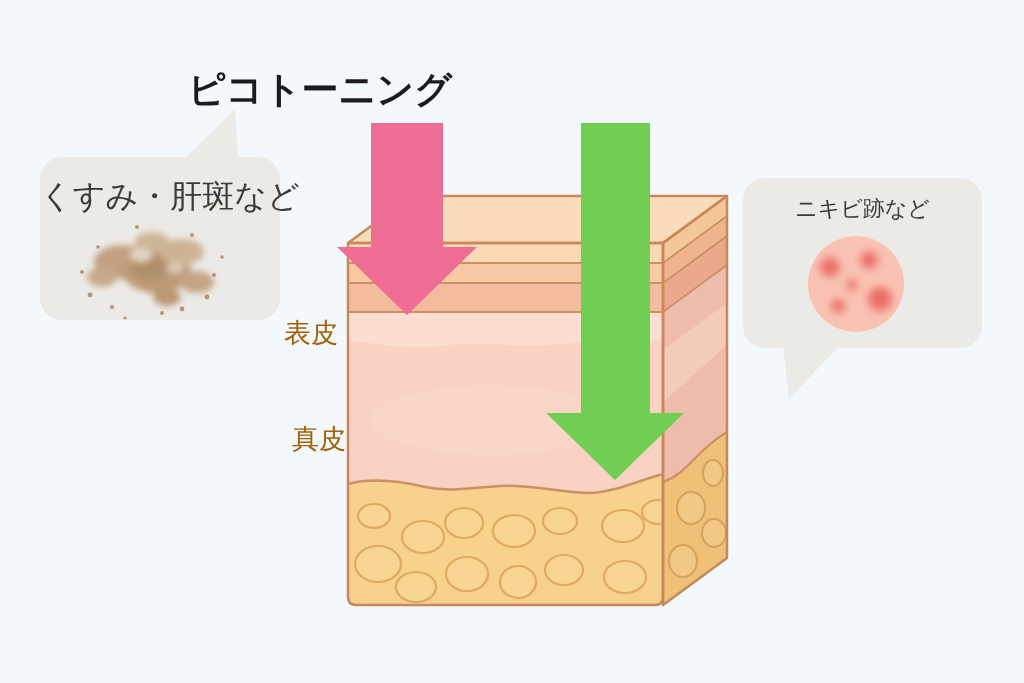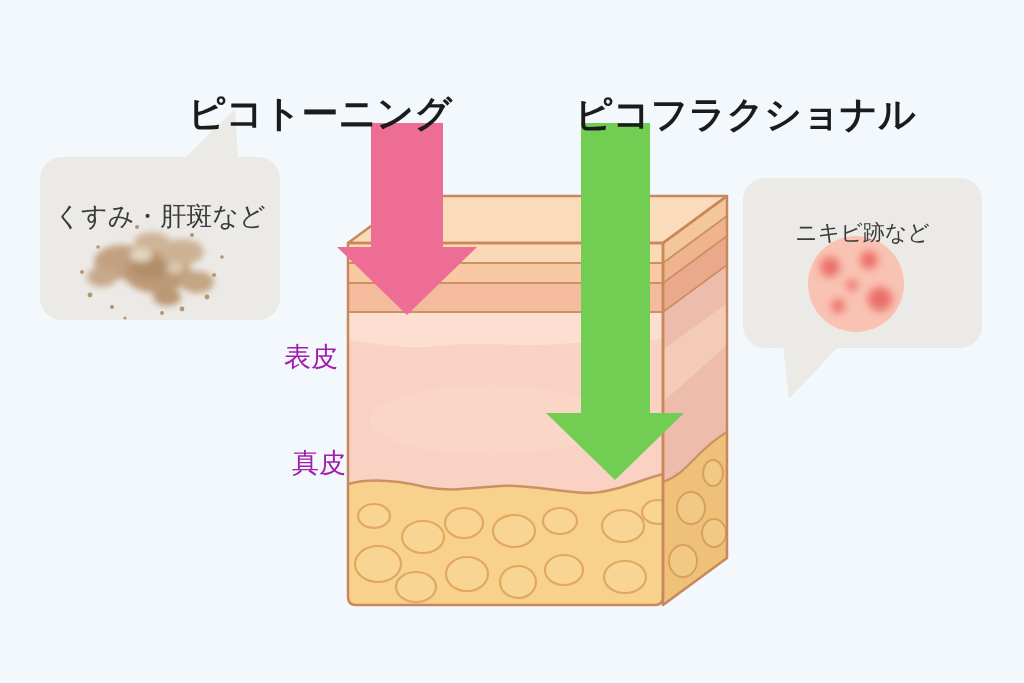--- a/index.html
+++ b/index.html
@@ -3,27 +3,27 @@
 <meta charset="utf-8">
 <style>
   html,body{margin:0;padding:0;}
   body{
     width:1024px;height:683px;overflow:hidden;position:relative;
     font-family:"DejaVu Sans","Liberation Sans",sans-serif;
     background:#f3f8fc;
   }
   .stage{position:absolute;left:0;top:0;width:1024px;height:683px;}
   svg{position:absolute;left:0;top:0;}
-  .txt{position:absolute;white-space:nowrap;margin-top:24px;}
+  .txt{position:absolute;white-space:nowrap;}
   .title{
     font-size:37px;font-weight:bold;color:#1b1b1b;
     line-height:1.1;text-align:center;letter-spacing:0px;
   }
-  .bubble-text{font-size:26px;color:#3a3a3a;text-align:center;line-height:1.15;}
-  .layer-label{font-size:27px;color:#a21caf;text-align:right;line-height:1.1;}
+  .bubble-text{font-size:32px;color:#3a3a3a;text-align:center;line-height:1.15;}
+  .layer-label{font-size:27px;color:#a16207;text-align:right;line-height:1.1;}
 </style>
 </head>
 <body style="background: rgb(243, 248, 252);">
 
 <div class="stage">
 
   <svg width="1024" height="683" viewBox="0 0 1024 683">
     <defs>
       <clipPath id="frontClip">
         <path d="M348,243 L663,243 L663,597 Q663,605 655,605 L356,605 Q348,605 348,597 Z"></path>
@@ -151,21 +151,20 @@
         <path d="M348,243 L663,243 L663,597 Q663,605 655,605 L356,605 Q348,605 348,597 Z"></path>
       </g>
     </g>
 
     <polygon points="371,123 443,123 443,247 477,247 407,315 337,247 371,247" fill="#ee6d95"></polygon>
     <polygon points="581,123 650,123 650,413 684,413 615,480 546,413 581,413" fill="#72ce52"></polygon>
   </svg>
 
   <div class="txt title" style="left:176px;top:70px;width:288px;">ピコトーニング</div>
 
-  <div class="txt title" style="left:575px;top:71px;width:332px;">ピコフラクショナル</div>
 
   <div class="txt bubble-text" style="left:40px;top:178px;width:240px;">くすみ・肝斑など</div>
 
   <div class="txt bubble-text" style="left:743px;top:196px;width:239px;font-size:22px;">ニキビ跡など</div>
 
   <div class="txt layer-label" style="left:252px;top:318px;width:86px;">表皮</div>
 
   <div class="txt layer-label" style="left:260px;top:424px;width:86px;">真皮</div>
 
 </div>

